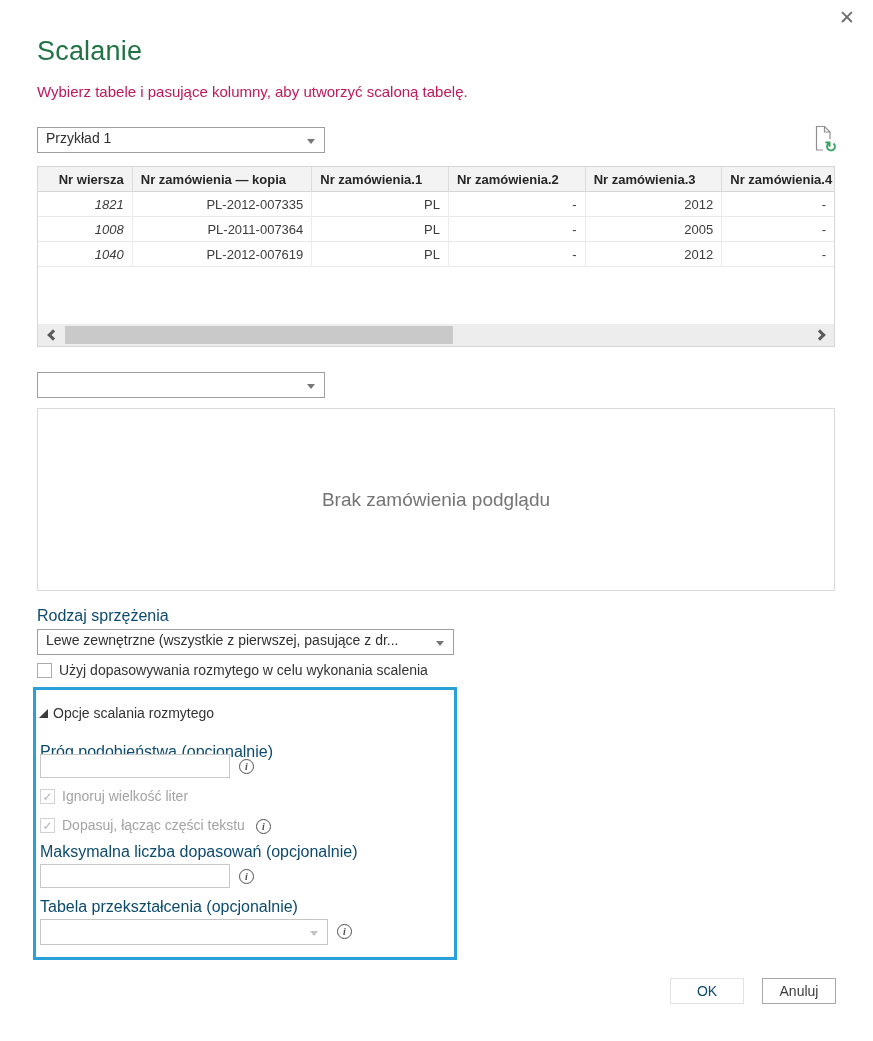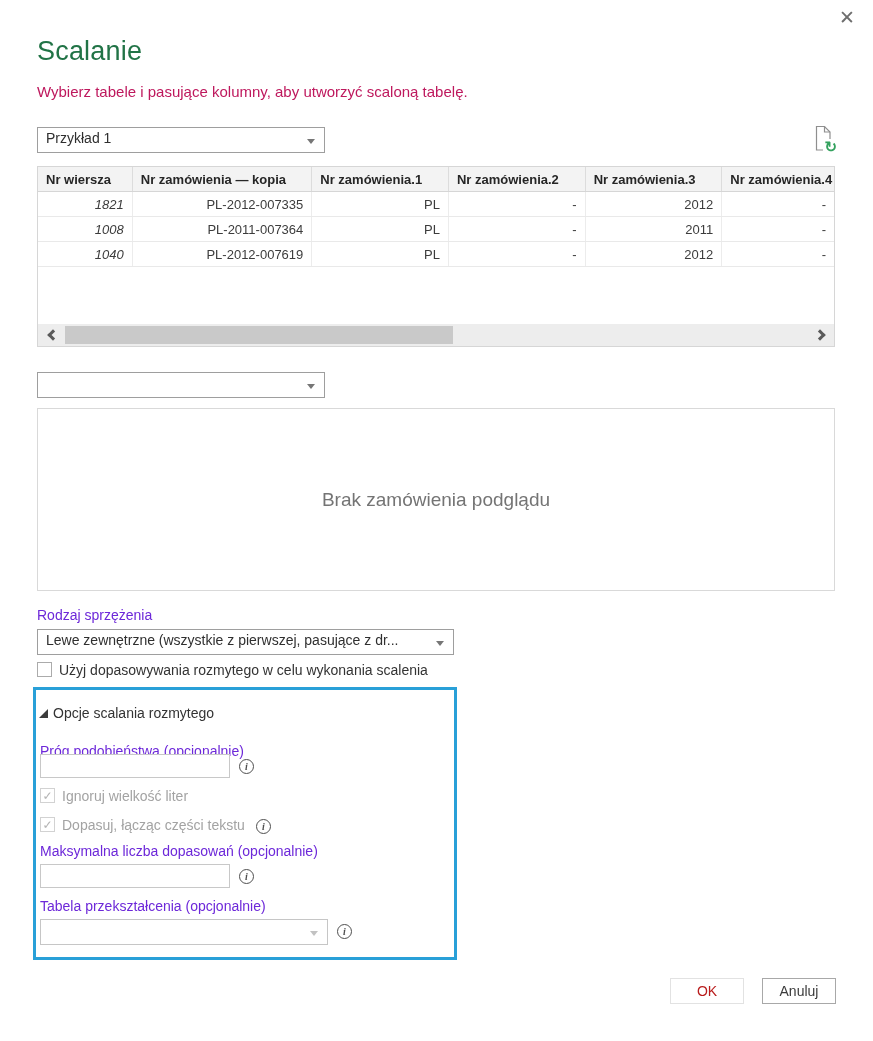--- a/index.html
+++ b/index.html
@@ -56,21 +56,21 @@
   .tbl-header{display:flex;height:25px;background:#f3f3f3;border-bottom:1px solid #d6d6d6;}
   .th{
     font-weight:bold;color:#262626;padding:5px 8px 0;border-right:1px solid #dcdcdc;
     white-space:nowrap;overflow:hidden;cursor:pointer;
   }
   .tbl-row{display:flex;height:25px;border-bottom:1px solid #e9e9e9;background:#fff;}
   .td{
     color:#3c3c3c;padding:5px 8px 0;border-right:1px solid #ececec;
     white-space:nowrap;overflow:hidden;cursor:pointer;text-align:right;
   }
-  .c0{width:95px;} .c1{width:180px;} .c2{width:137px;} .c3{width:137px;}
+  .c0{width:95px;text-align:right;} .c1{width:180px;} .c2{width:137px;} .c3{width:137px;}
   .c4{width:137px;} .c5{width:112px;border-right:none;}
   .td.c0{font-style:italic;text-align:right;}
 
   .hscroll{
     position:absolute;left:0;right:0;bottom:0;height:22px;background:#ededed;
   }
   .scroll-btn{
     position:absolute;top:0;width:26px;height:22px;cursor:pointer;
     display:flex;align-items:center;justify-content:center;
   }
@@ -82,22 +82,22 @@
 
   
   .preview-box{
     position:absolute;left:37px;top:408px;width:798px;height:183px;
     border:1px solid #d9d9d9;background:#fff;
     display:flex;align-items:center;justify-content:center;
   }
   .preview-box .msg{font-size:19px;color:#747474;font-weight:300;}
 
   
-  .field-label{position:absolute;left:37px;font-size:14px;color:#6d28d9;white-space:nowrap;}
-  .cb-row{position:absolute;display:flex;align-items:flex-start;cursor:pointer;}
+  .field-label{position:absolute;left:37px;font-size:16px;color:#0c4a6e;white-space:nowrap;}
+  .cb-row{position:absolute;display:flex;align-items:flex-end;cursor:pointer;}
   .cb-box{
     width:15px;height:15px;border:1px solid #ababab;background:#fff;margin-right:7px;
     display:flex;align-items:center;justify-content:center;flex:none;
   }
   .cb-label{font-size:14px;color:#333;white-space:nowrap;}
   .cb-row.disabled{cursor:default;}
   .cb-row.disabled .cb-box{border-color:#d2d2d2;}
   .cb-row.disabled .cb-label{color:#a3a3a3;}
   .cb-check{font-size:12px;line-height:1;color:#b3b3b3;}
 
@@ -122,21 +122,21 @@
     display:flex;align-items:center;justify-content:center;
     font-family:"Liberation Serif",serif;font-style:italic;font-weight:bold;
     font-size:10px;color:#4f4f4f;cursor:pointer;background:#fff;
   }
 
   
   .btn{
     position:absolute;top:978px;width:74px;height:26px;background:#fff;
     display:flex;align-items:center;justify-content:center;font-size:14px;cursor:pointer;
   }
-  .btn.ok{left:670px;border:1px solid #e2e2e2;color:#b91c1c;cursor:default;}
+  .btn.ok{left:670px;border:1px solid #e2e2e2;color:#0c4a6e;cursor:default;}
   .btn.cancel{left:762px;border:1px solid #a8a8a8;color:#3c3c3c;}
 </style>
 </head>
 <body>
 
 <span class="close-btn">✕</span>
 
 <div class="dlg-title">Scalanie</div>
 <div class="dlg-subtitle">Wybierz tabele i pasujące kolumny, aby utworzyć scaloną tabelę.</div>
 
@@ -168,21 +168,21 @@
     <div class="td c2">PL</div>
     <div class="td c3">-</div>
     <div class="td c4">2012</div>
     <div class="td c5">-</div>
   </div>
   <div class="tbl-row">
     <div class="td c0">1008</div>
     <div class="td c1">PL-2011-007364</div>
     <div class="td c2">PL</div>
     <div class="td c3">-</div>
-    <div class="td c4">2011</div>
+    <div class="td c4">2005</div>
     <div class="td c5">-</div>
   </div>
   <div class="tbl-row">
     <div class="td c0">1040</div>
     <div class="td c1">PL-2012-007619</div>
     <div class="td c2">PL</div>
     <div class="td c3">-</div>
     <div class="td c4">2012</div>
     <div class="td c5">-</div>
   </div>

